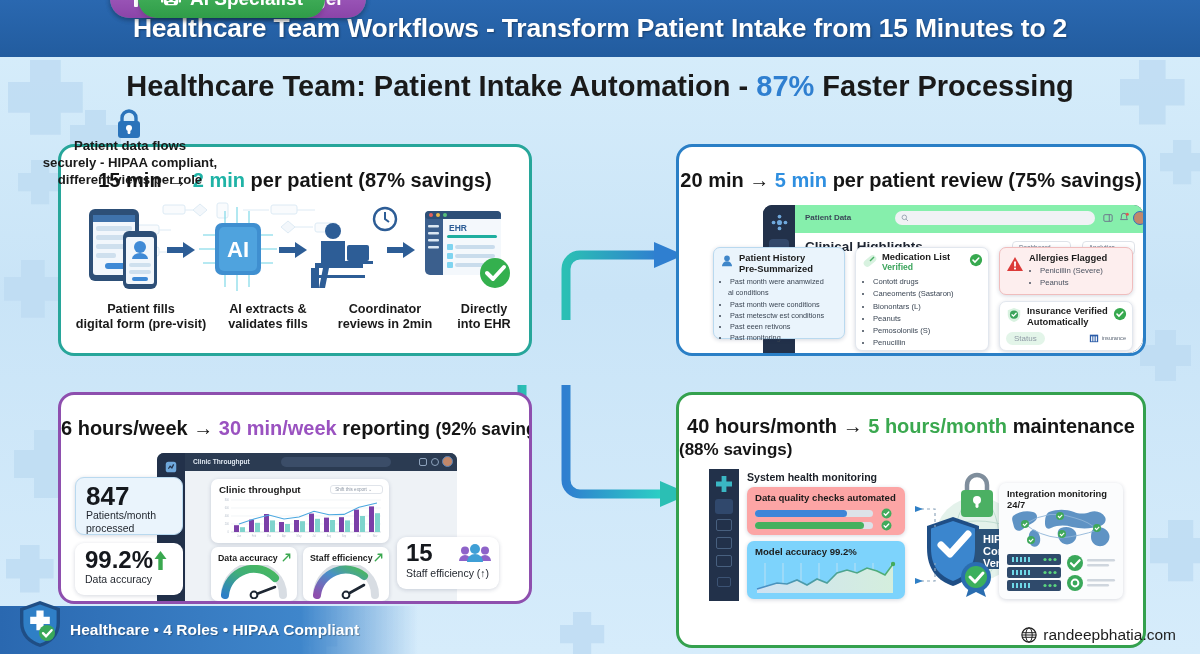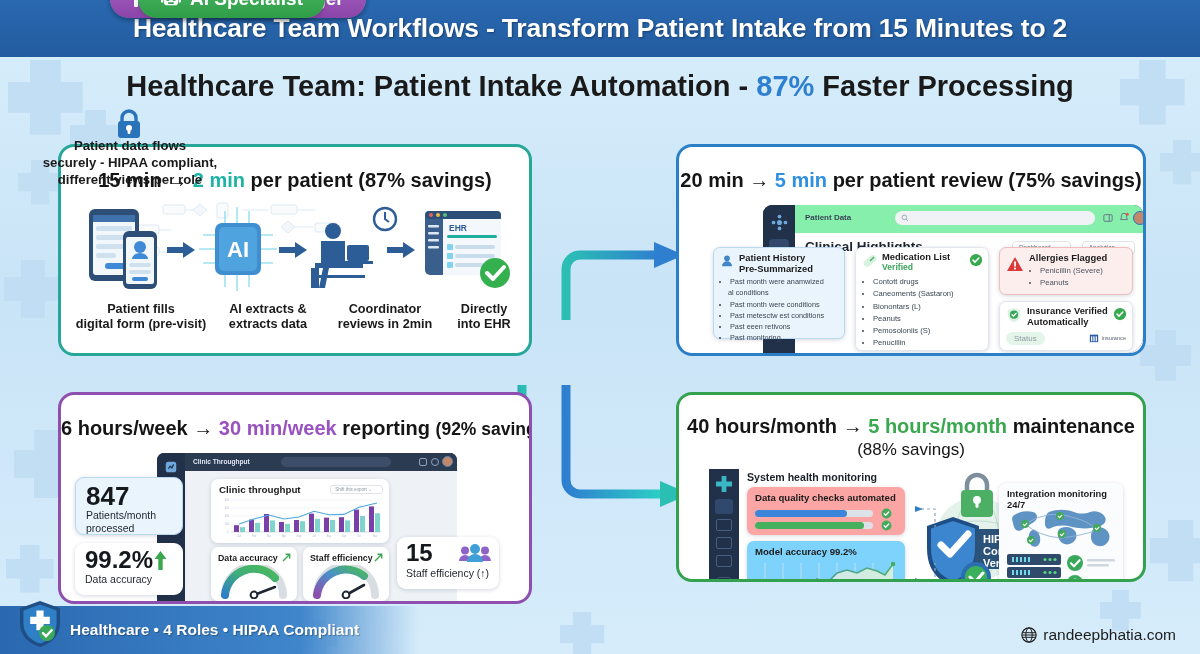--- a/index.html
+++ b/index.html
@@ -36,21 +36,21 @@
 
   
   .panel {
     position: absolute; background: #ffffff; border-radius: 16px;
     z-index: 4; overflow: visible;
   }
   .panel-inner { position: absolute; inset: 0; border-radius: 16px; overflow: hidden; }
   #panel-clinical  { left: 58px;  top: 144px; width: 474px; height: 212px; border: 3px solid #27a69a; }
   #panel-medical   { left: 676px; top: 144px; width: 470px; height: 212px; border: 3px solid #2a7fc6; }
   #panel-ops       { left: 58px;  top: 392px; width: 474px; height: 212px; border: 3px solid #8e4fae; }
-  #panel-ai        { left: 676px; top: 392px; width: 470px; height: 190px; border: 3px solid #34a14e; }
+  #panel-ai        { left: 676px; top: 392px; width: 470px; height: 256px; border: 3px solid #34a14e; }
 
   .role-pill {
     position: absolute; top: -20px; height: 38px; border-radius: 19px;
     display: flex; align-items: center; gap: 8px; padding: 0 22px;
     color: #fff; font-size: 19px; font-weight: bold; z-index: 8;
     box-shadow: 0 2px 5px rgba(0,0,0,.18);
     white-space: nowrap;
   }
   #pill-clinical { left: 110px; background: linear-gradient(180deg,#3fb8ab,#1f9a8e); }
   #pill-medical  { left: 132px; background: linear-gradient(180deg,#4aa1e0,#1f7ec4); }
@@ -61,22 +61,22 @@
   .headline {
     position: absolute; left: 0; width: 100%; text-align: center;
     font-size: 20px; font-weight: bold; color: #151515; white-space: nowrap;
   }
   .headline .c-teal   { color: #1fb3a6; }
   .headline .c-blue   { color: #2f8fe0; }
   .headline .c-purple { color: #9a52c0; }
   .headline .c-green  { color: #3aa84f; }
   .headline .small    { font-size: 17.5px; }
   .sub-headline {
-    position: absolute; left: 0; width: 100%; text-align: center;
-    font-size: 17px; color: #151515; font-weight: normal;
+    position: absolute; left: 0; width: 100%; 
+    font-size: 17px; color: #151515; font-weight: bold;
   }
 
   
   .flow-caption {
     position: absolute; text-align: center; font-size: 12.7px; font-weight: bold;
     color: #1a1a1a; line-height: 1.18; white-space: nowrap;
   }
 
   
   #hub { position: absolute; left: 470px; top: 180px; width: 260px; height: 400px; z-index: 3; }
@@ -293,21 +293,21 @@
         <path d="M412 72l6 6 11 -12" stroke="#fff" stroke-width="4" fill="none" stroke-linecap="round" stroke-linejoin="round"></path>
       </g>
     </svg>
 
     <div class="flow-caption" style="left:10px;top:155px;width:140px;">
       <div>Patient fills</div>
       <div>digital form (pre-visit)</div>
     </div>
     <div class="flow-caption" style="left:148px;top:155px;width:118px;">
       <div>AI extracts &amp;</div>
-      <div>extracts data</div>
+      <div>validates fills</div>
     </div>
     <div class="flow-caption" style="left:262px;top:155px;width:124px;">
       <div>Coordinator</div>
       <div>reviews in 2min</div>
     </div>
     <div class="flow-caption" style="left:380px;top:155px;width:86px;">
       <div>Directly</div>
       <div>into EHR</div>
     </div>
   </div>

